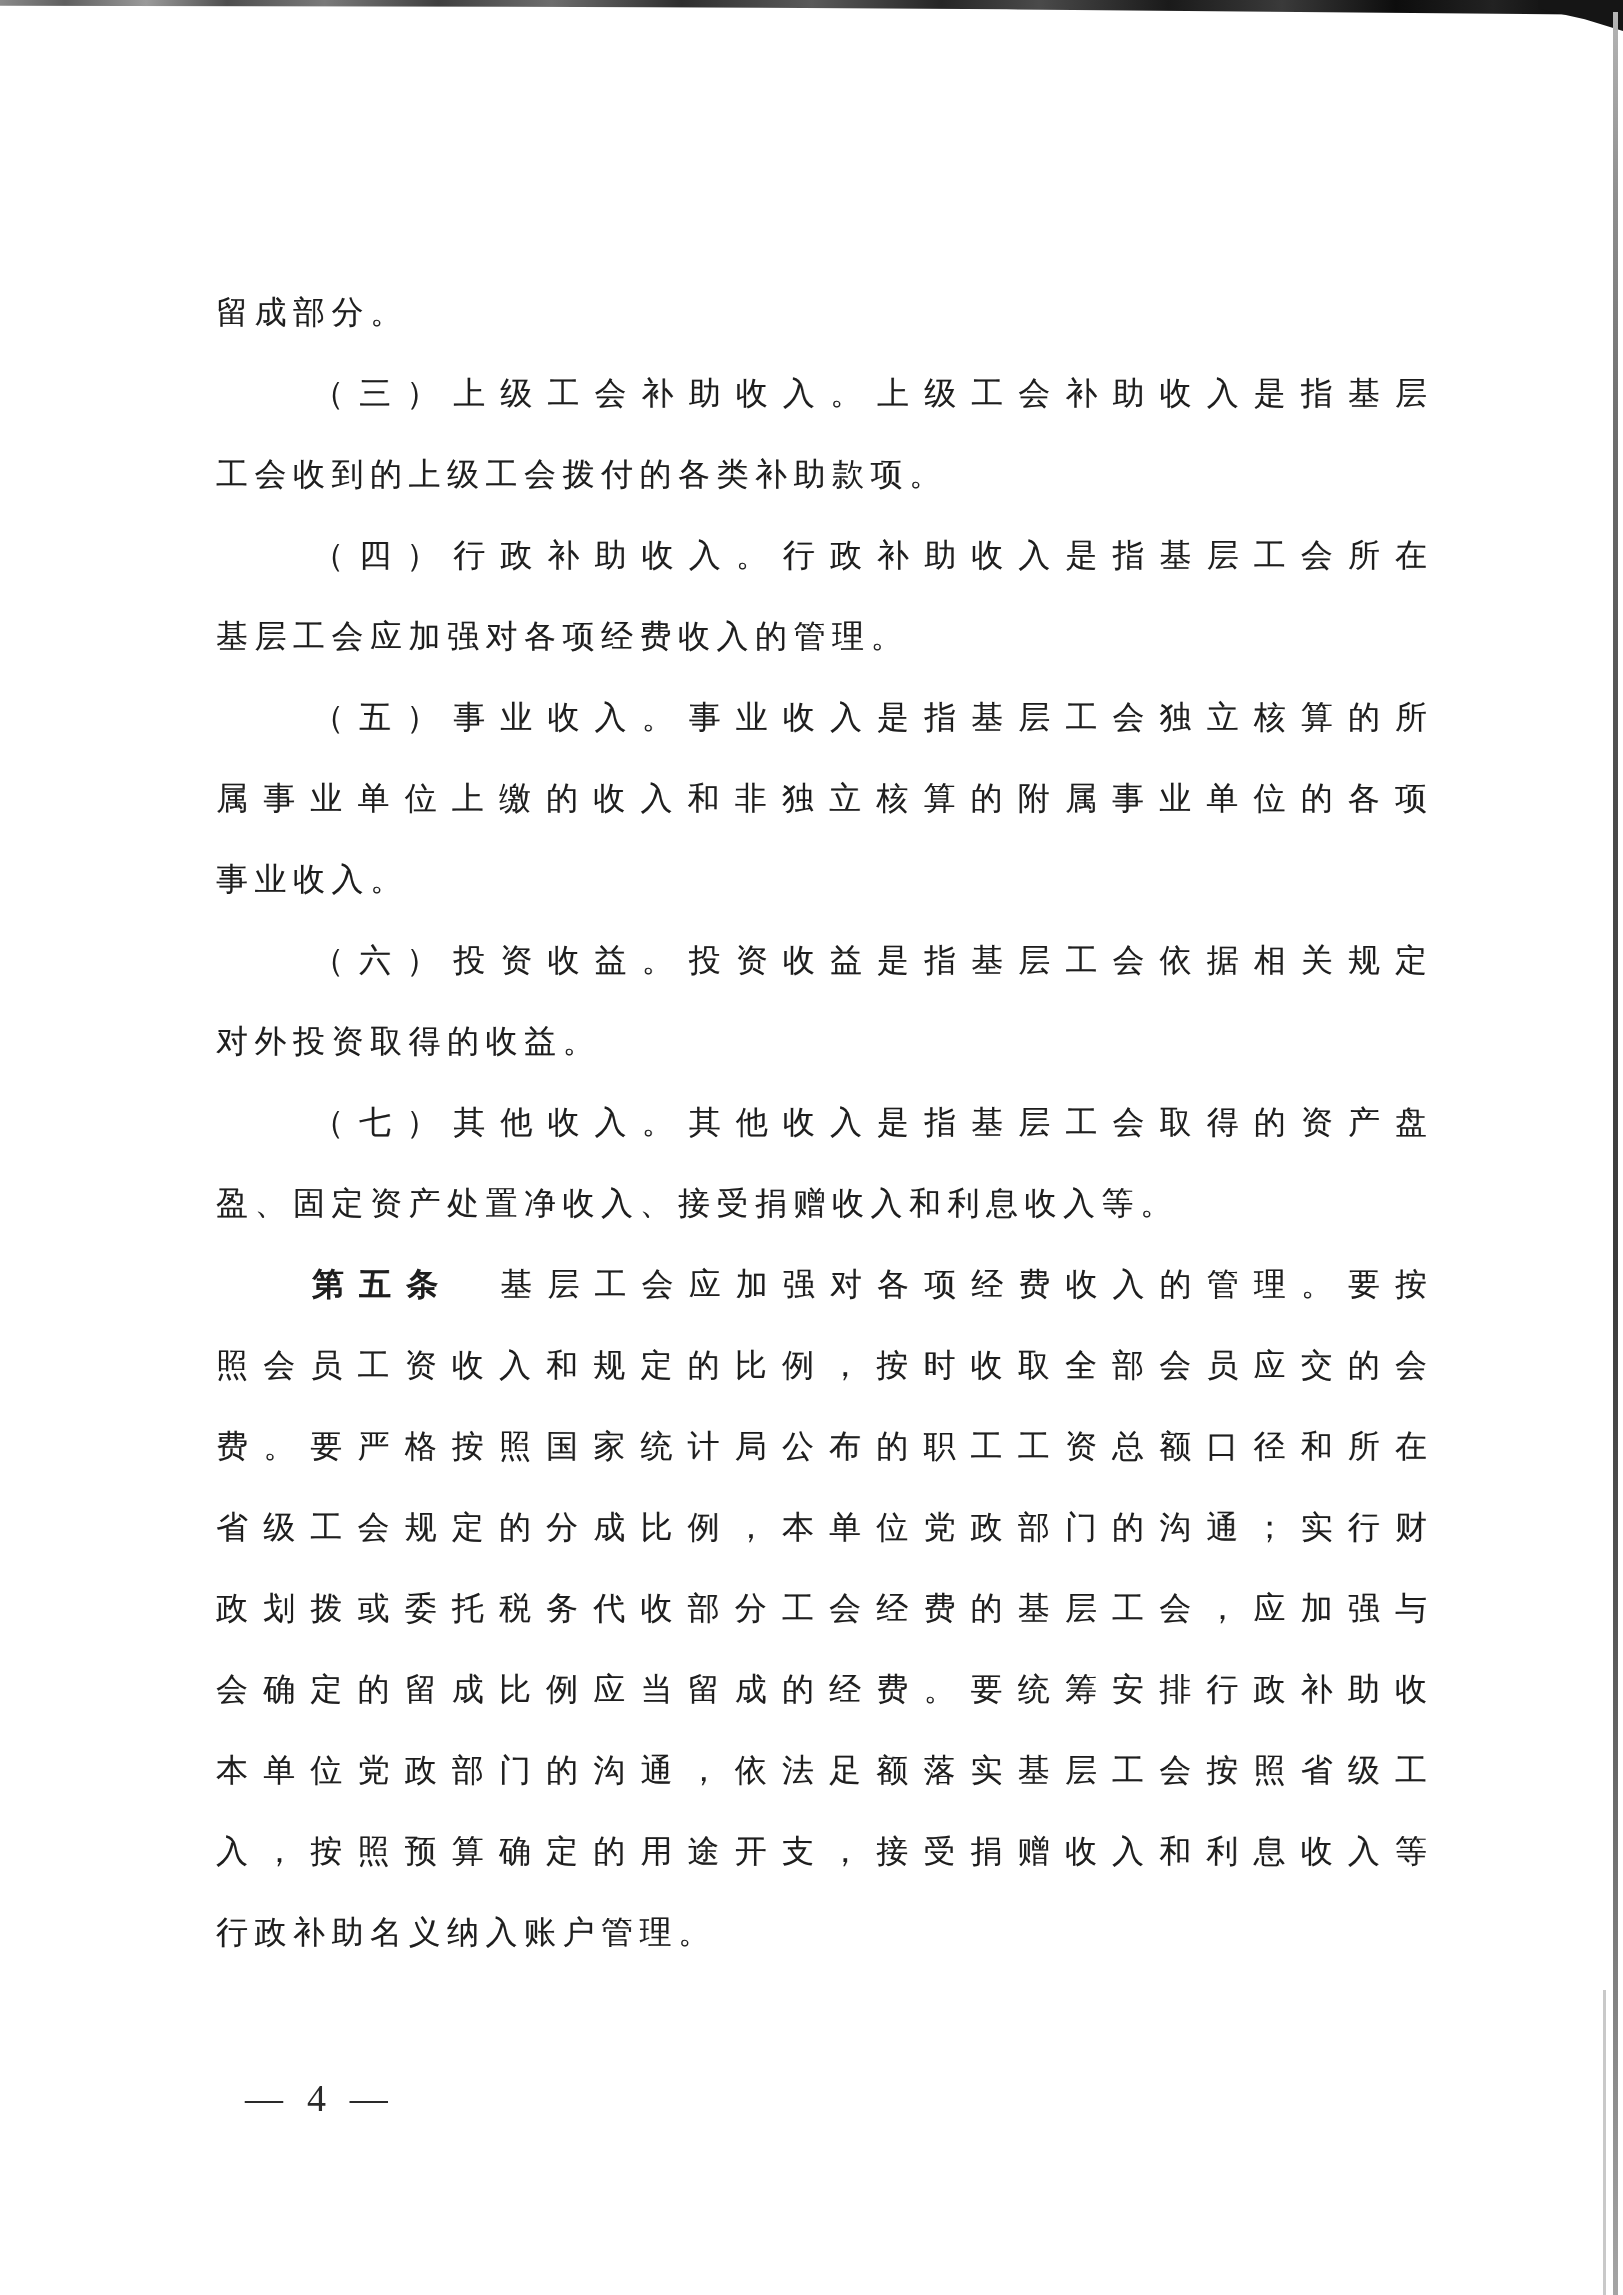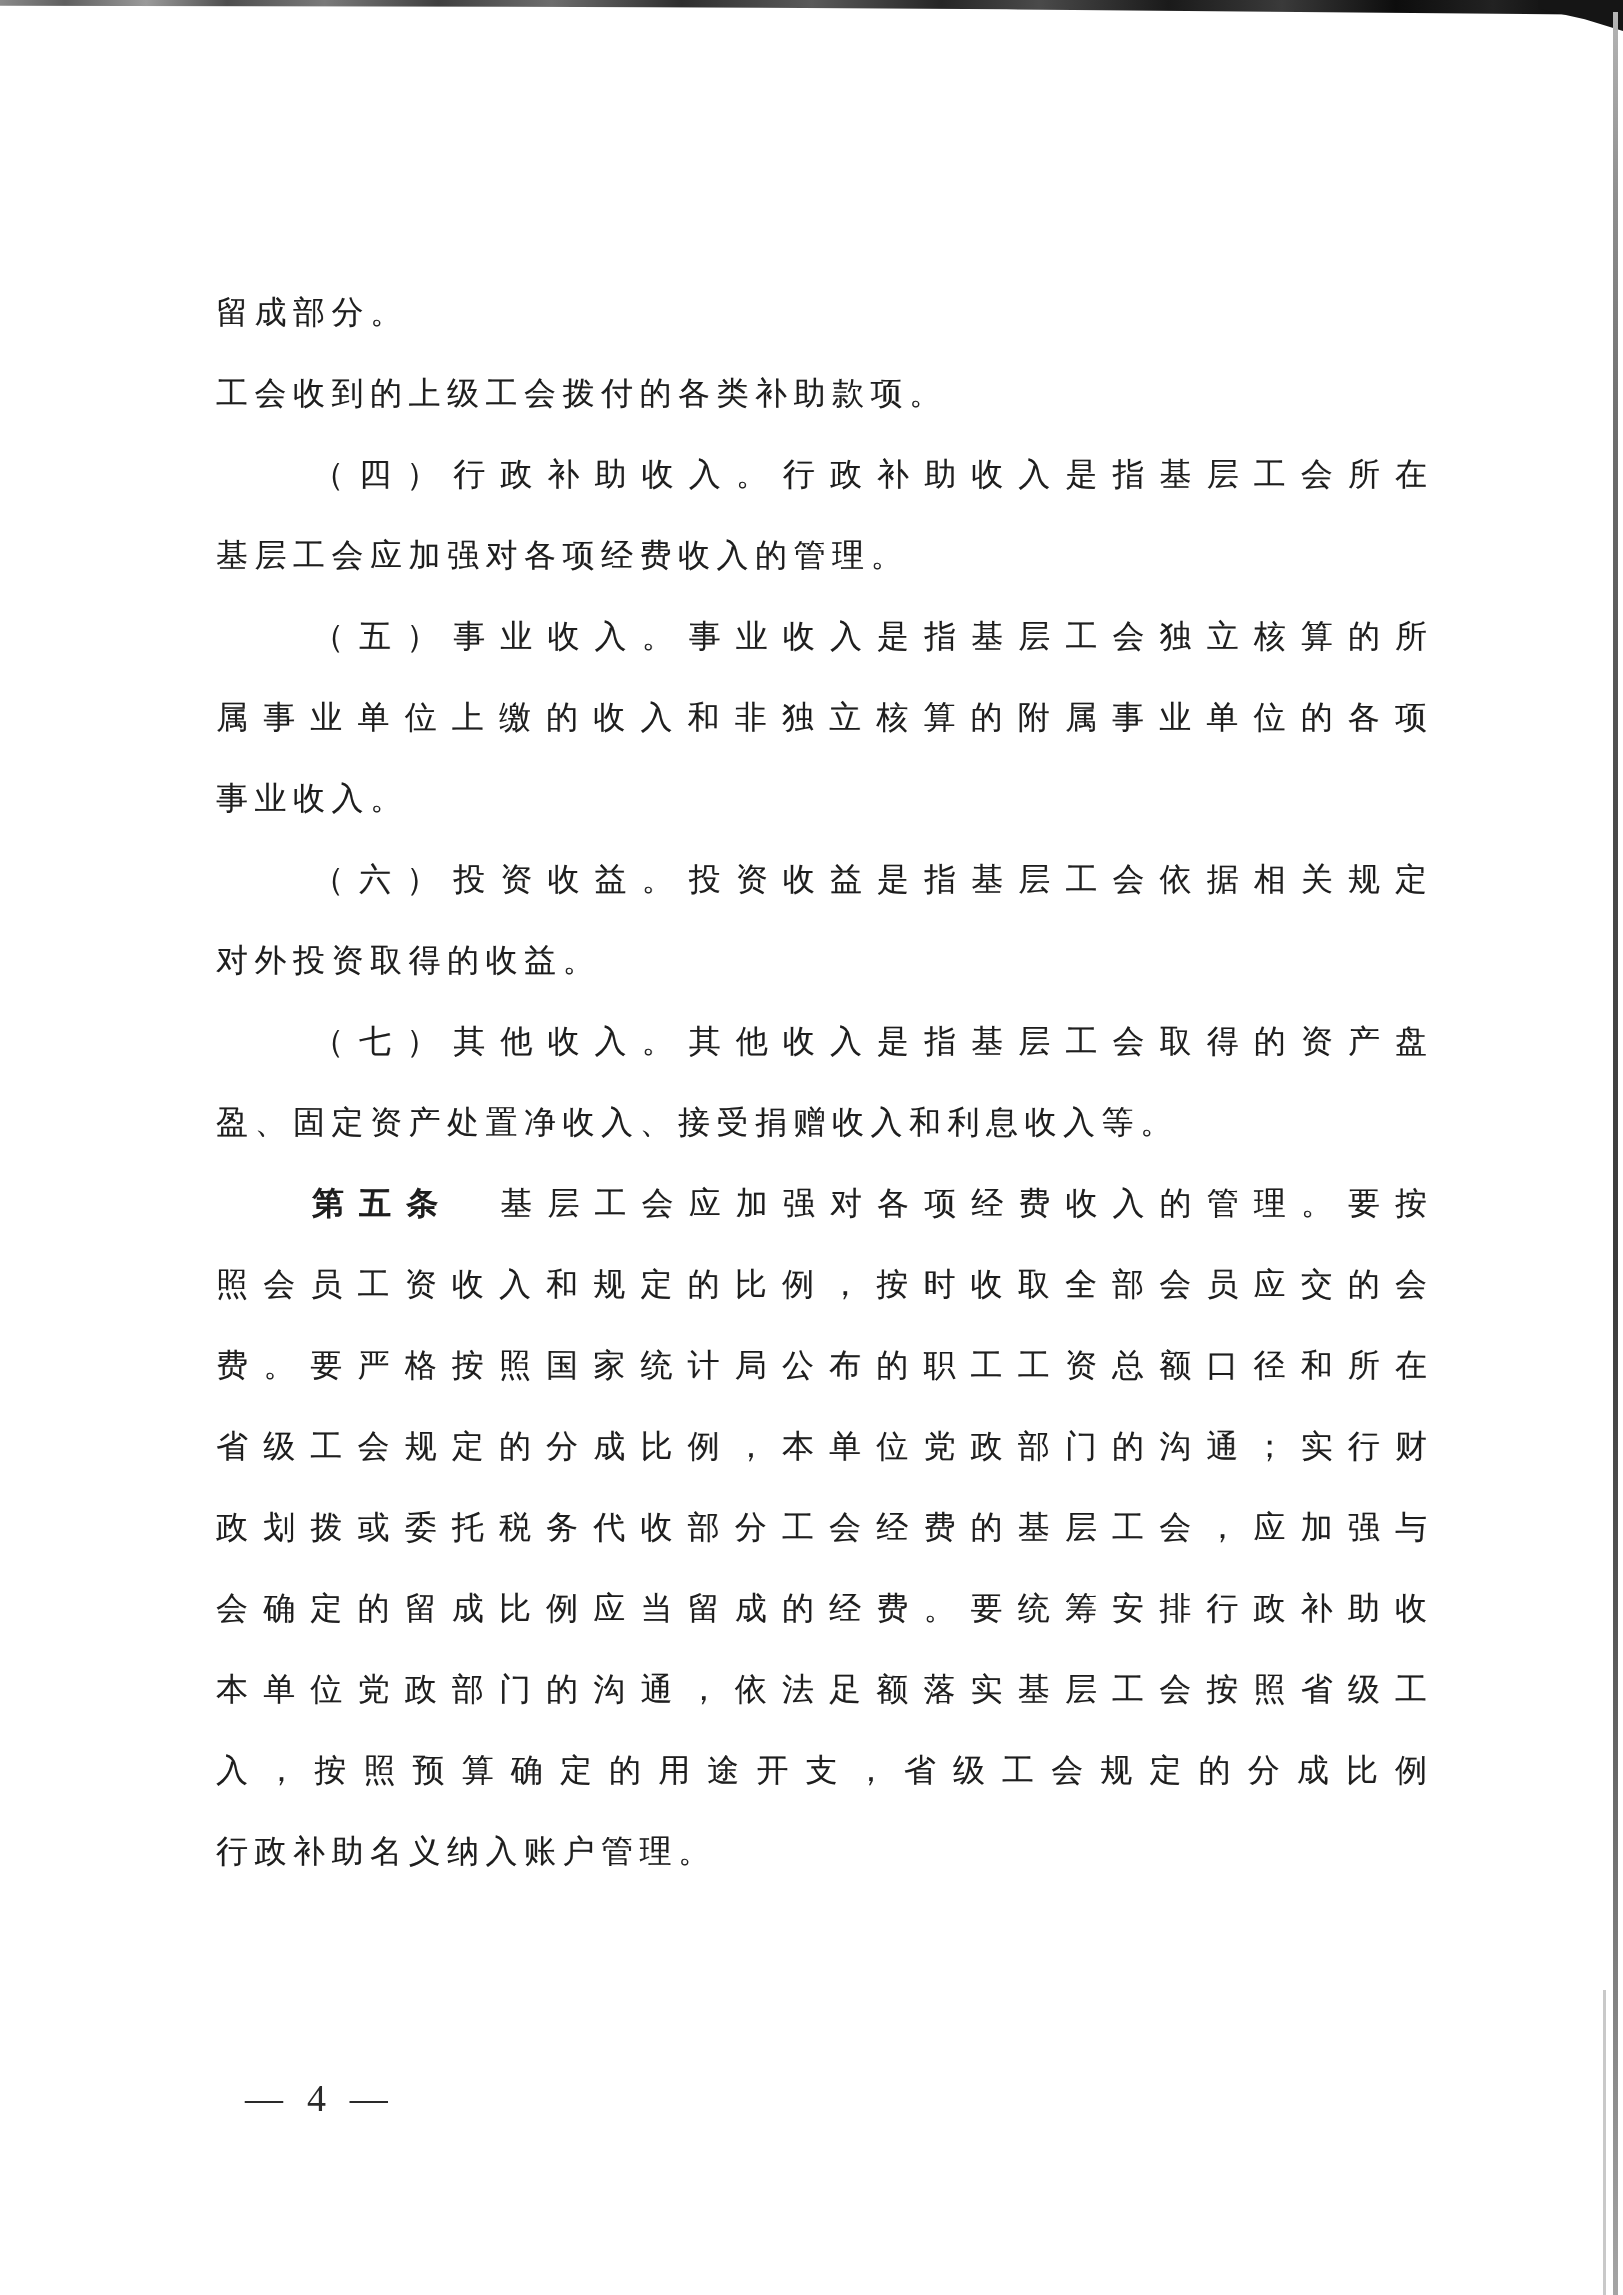--- a/index.html
+++ b/index.html
@@ -99,40 +99,41 @@
 
 <div class="page">
 
   <div class="scan-band-top"></div>
   <div class="scan-corner"></div>
   <div class="scan-edge-right"></div>
   <div class="scan-edge-right-2"></div>
 
   <main class="text-block">
     <p class="line">留成部分。</p>
+    <p class="line indent justify">（三）上级工会补助收入。上级工会补助收入是指基层</p>
     <p class="line">工会收到的上级工会拨付的各类补助款项。</p>
     <p class="line indent justify">（四）行政补助收入。行政补助收入是指基层工会所在</p>
     <p class="line">基层工会应加强对各项经费收入的管理。</p>
     <p class="line indent justify">（五）事业收入。事业收入是指基层工会独立核算的所</p>
     <p class="line justify">属事业单位上缴的收入和非独立核算的附属事业单位的各项</p>
     <p class="line">事业收入。</p>
     <p class="line indent justify">（六）投资收益。投资收益是指基层工会依据相关规定</p>
     <p class="line">对外投资取得的收益。</p>
     <p class="line indent justify">（七）其他收入。其他收入是指基层工会取得的资产盘</p>
     <p class="line">盈、固定资产处置净收入、接受捐赠收入和利息收入等。</p>
     <p class="line indent justify">
       <b class="term">第五条</b><span>　基层工会应加强对各项经费收入的管理。要按</span>
     </p>
     <p class="line justify">照会员工资收入和规定的比例，按时收取全部会员应交的会</p>
     <p class="line justify">费。要严格按照国家统计局公布的职工工资总额口径和所在</p>
     <p class="line justify">省级工会规定的分成比例，本单位党政部门的沟通；实行财</p>
     <p class="line justify">政划拨或委托税务代收部分工会经费的基层工会，应加强与</p>
     <p class="line justify">会确定的留成比例应当留成的经费。要统筹安排行政补助收</p>
     <p class="line justify">本单位党政部门的沟通，依法足额落实基层工会按照省级工</p>
-    <p class="line justify">入，按照预算确定的用途开支，省级工会规定的分成比例</p>
+    <p class="line justify">入，按照预算确定的用途开支，接受捐赠收入和利息收入等</p>
     <p class="line">行政补助名义纳入账户管理。</p>
   </main>
 
   <div class="footer">
     <span>— 4 —</span>
   </div>
 
 </div>
 
 

